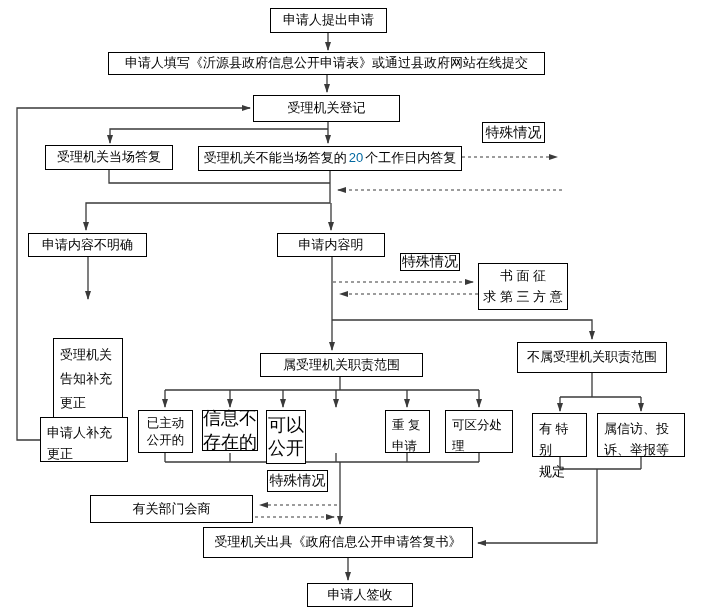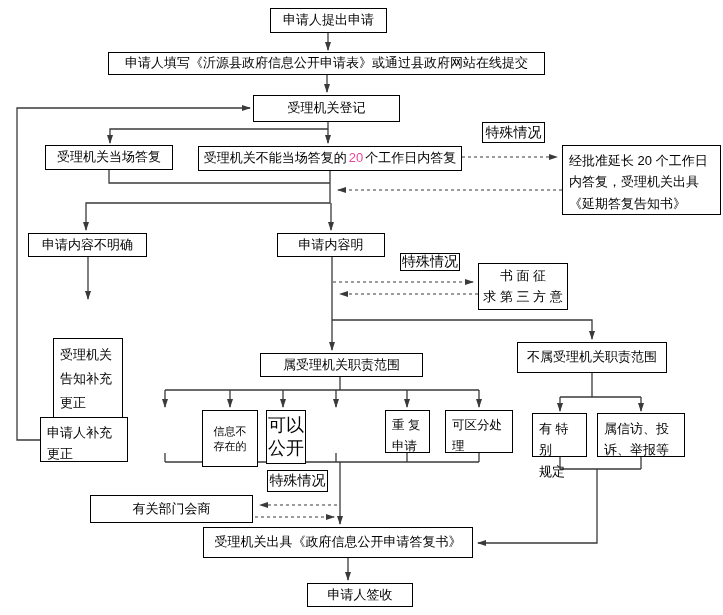--- a/index.html
+++ b/index.html
@@ -6,21 +6,21 @@
   #stage{position:relative;width:723px;height:615px;background:#ffffff;
          font-family:"Liberation Sans","DejaVu Sans",sans-serif;color:#000;overflow:hidden;}
   svg.wires{position:absolute;left:0;top:0;width:723px;height:615px;}
   .box{position:absolute;border:1.5px solid #000;background:#fff;box-sizing:border-box;
        display:flex;align-items:center;justify-content:center;text-align:center;
        font-size:13px;line-height:1.3;white-space:pre-line;z-index:2;}
   .box.left{align-items:flex-start;justify-content:flex-start;text-align:left;
             padding:4px 6px;line-height:1.65;}
   .box.small{font-size:14px;line-height:1.1;}
   .box.tall{line-height:1.85;margin-top:36px;}
-  .num{color:#ec4899;padding:0 2px;}
+  .num{color:#0369a1;padding:0 2px;}
 </style>
 </head>
 <body>
 
 <div id="stage">
 
   <svg class="wires" viewBox="0 0 723 615" xmlns="http://www.w3.org/2000/svg">
     <defs>
       <marker id="ah" markerWidth="9" markerHeight="7" refX="8" refY="3" orient="auto" markerUnits="userSpaceOnUse">
         <path d="M0,0 L9,3 L0,6 Z" fill="#3a3a3a"></path>
@@ -82,23 +82,20 @@
   <div class="box" style="left:253px;top:95px;width:147px;height:27px;">受理机关登记</div>
 
   <div class="box" style="left:45px;top:145px;width:128px;height:25px;">受理机关当场答复</div>
 
   <div class="box" style="left:198px;top:146px;width:264px;height:25px;">
     <span>受理机关不能当场答复的</span><span class="num">20</span><span>个工作日内答复</span>
   </div>
 
   <div class="box small" style="left:482px;top:122px;width:63px;height:21px;">特殊情况</div>
 
-  <div class="box left" style="left:562px;top:145px;width:159px;height:70px;">经批准延长 20 个工作日
-内答复，受理机关出具
-《延期答复告知书》</div>
 
   <div class="box" style="left:28px;top:233px;width:119px;height:24px;">申请内容不明确</div>
 
   <div class="box" style="left:277px;top:233px;width:108px;height:24px;">申请内容明</div>
 
   <div class="box small" style="left:400px;top:253px;width:60px;height:18px;">特殊情况</div>
 
   <div class="box" style="left:478px;top:263px;width:90px;height:47px;line-height:1.6;">书 面 征
 求 第 三 方 意</div>
 
@@ -106,22 +103,24 @@
 告知补充
 更正</div>
 
   <div class="box left" style="left:40px;top:417px;width:88px;height:45px;">申请人补充
 更正</div>
 
   <div class="box" style="left:260px;top:353px;width:163px;height:24px;">属受理机关职责范围</div>
 
   <div class="box" style="left:517px;top:342px;width:150px;height:31px;">不属受理机关职责范围</div>
 
+  <div class="box" style="left:138px;top:410px;width:55px;height:43px;font-size:12.5px;">已主动
+公开的</div>
 
-  <div class="box" style="left:202px;top:410px;width:56px;height:57px;font-size:11px;">信息不
+  <div class="box" style="left:202px;top:410px;width:56px;height:41px;font-size:18px;">信息不
 存在的</div>
 
   <div class="box" style="left:266px;top:410px;width:40px;height:54px;font-size:18px;">可以
 公开</div>
 
 
   <div class="box left" style="left:385px;top:410px;width:45px;height:43px;font-size:12.5px;">重 复
 申请</div>
 
   <div class="box left" style="left:445px;top:410px;width:68px;height:43px;font-size:12.5px;">可区分处

